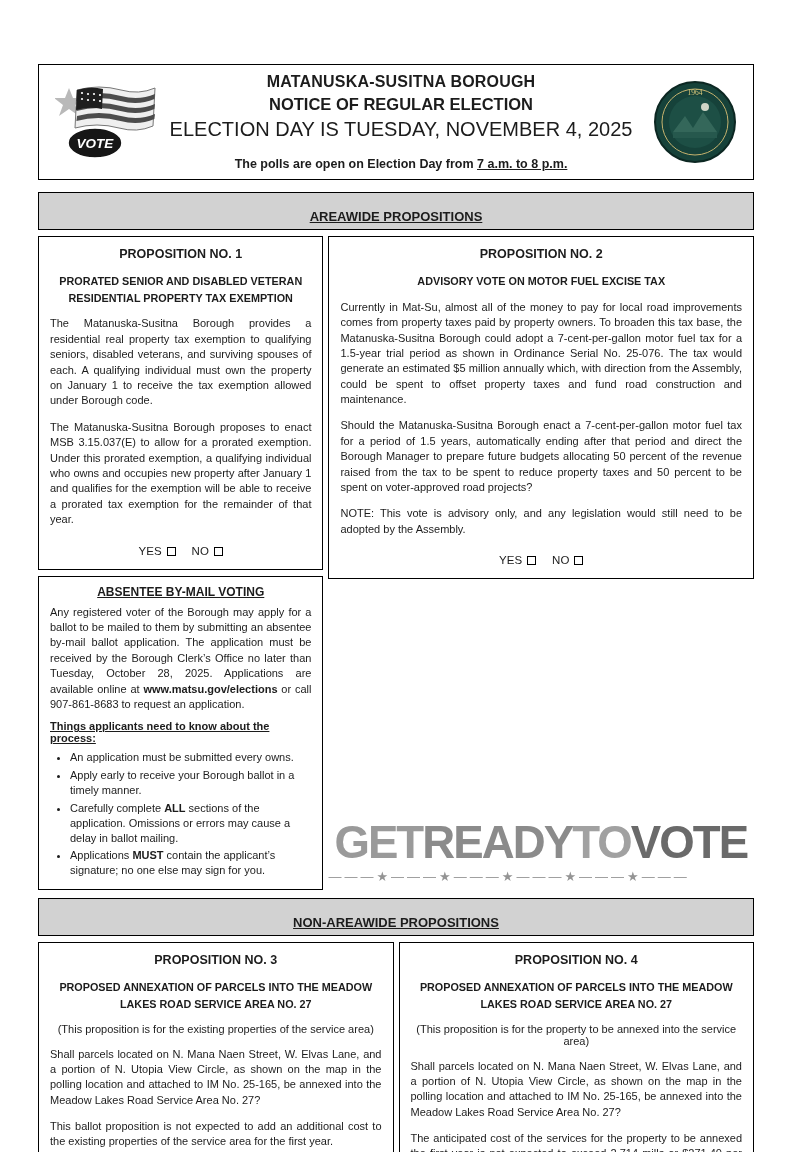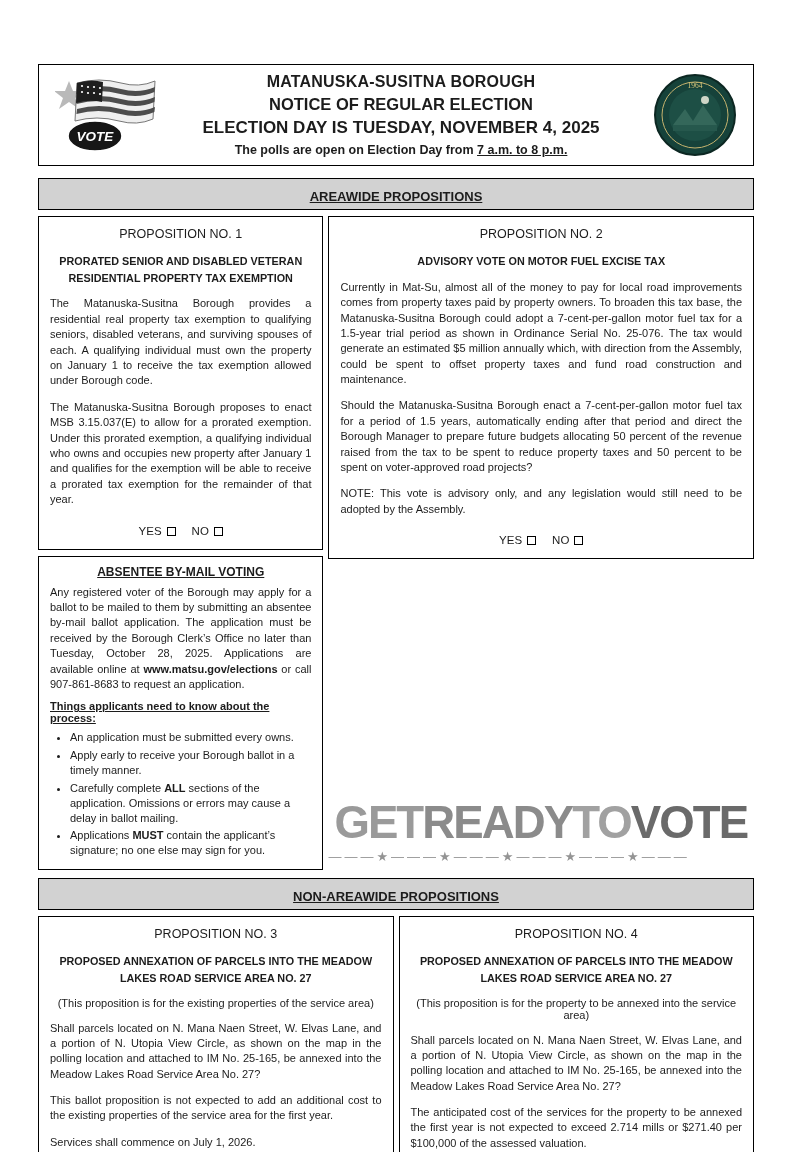--- a/index.html
+++ b/index.html
@@ -20,46 +20,46 @@
   .header-box {
     margin-top: 64px;
     border: 1.6px solid #000;
     display: flex; align-items: center;
     padding: 8px 16px;
     min-height: 100px;
   }
   .header-center { flex: 1; text-align: center; }
   .h-line1 { font-size: 16px;   font-weight: bold; letter-spacing: .2px; margin-bottom: 4px; }
   .h-line2 { font-size: 16.5px; font-weight: bold; margin-bottom: 4px; }
-  .h-line3 { font-size: 17px;   font-weight: bold; margin-bottom: 5px; }
+  .h-line3 { font-size: 20px;   font-weight: normal; margin-bottom: 16px; }
   .h-polls { font-size: 12.5px; font-weight: bold; }
   .h-polls .time { text-decoration: underline; }
   .vote-graphic { width: 104px; flex: 0 0 auto; }
   .seal-graphic { width: 84px; flex: 0 0 auto; margin-left: 10px; }
 
   
   .section-banner {
     margin-top: 12px;
     border: 1.6px solid #000;
     background: #d2d2d2;
     text-align: center;
-    padding: 8px 0 4px;
+    padding: 14px 0 4px;
   }
   .section-banner span { font-weight: bold; font-size: 13px; text-decoration: underline; }
 
   
   .two-col { display: flex; gap: 5px; margin-top: 6px; align-items: stretch; }
   .col { flex: 1 1 0; display: flex; flex-direction: column; gap: 6px; }
   .box {
     border: 1.6px solid #000;
     padding: 8px 11px;
     background: #fff;
     display: flex; flex-direction: column;
   }
-  .prop-heading { text-align: center; font-weight: normal; font-size: 12.5px; margin: 2px 0 12px; }
+  .prop-heading { text-align: center; font-weight: bold; font-size: 12.5px; margin: 2px 0 12px; }
   .prop-title   { text-align: center; font-weight: bold; font-size: 10.8px; line-height: 1.55; margin: 0 6px 10px; }
   .prop-sub     { text-align: center; font-size: 11px; margin: 0 0 12px; }
   .body-p { font-size: 11px; line-height: 1.4; text-align: justify; margin: 0 0 11px; }
   .plain-p { font-size: 11px; line-height: 1.4; margin: 0 0 11px; }
   .yesno { text-align: center; font-size: 11.5px; margin-top: auto; padding: 6px 0 4px; }
   .chk {
     display: inline-block; width: 9px; height: 9px;
     border: 1.2px solid #000; margin: 0 16px 0 5px; vertical-align: -1px;
   }
   .chk:last-child { margin-right: 0; }

